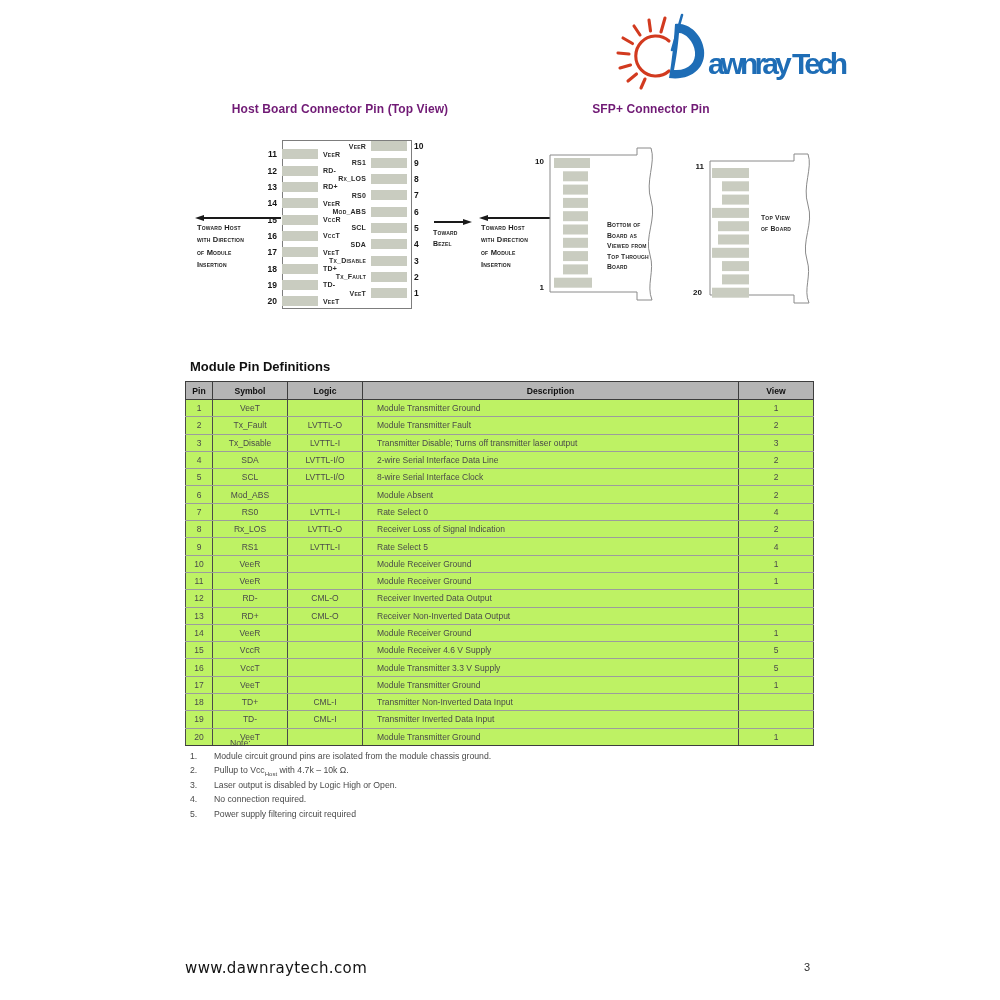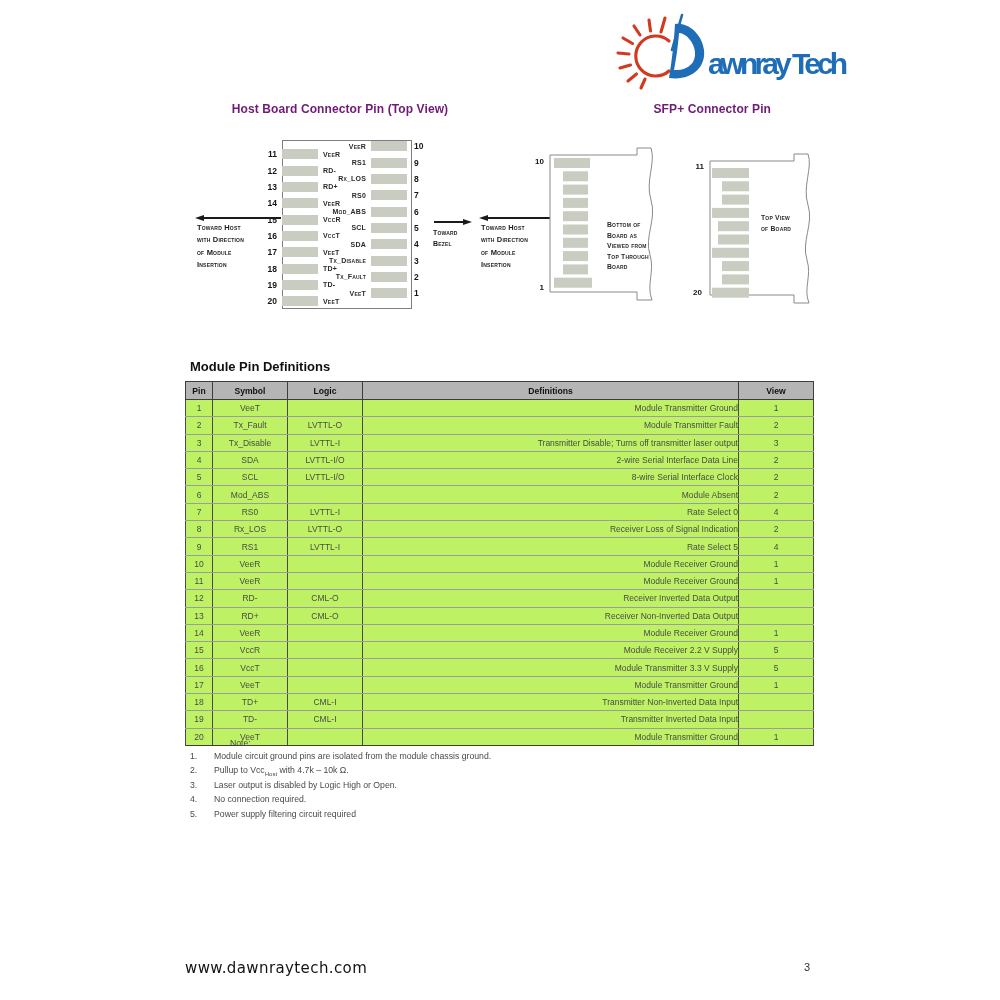--- a/index.html
+++ b/index.html
@@ -40,21 +40,21 @@
   table.pin-table{border-collapse:collapse;table-layout:fixed;width:628px;font-size:8.5px;background:#bef264;}
   table.pin-table th{
     background:#b5b5b5;color:#101010;font-weight:bold;height:17px;
     border:1px solid #3d3d3d;padding:0;text-align:center;font-size:8.6px;
   }
   table.pin-table td{
     height:16.3px;color:#4a4a4a;padding:0;text-align:center;
     border-left:1px solid #4a4a4a;border-right:1px solid #4a4a4a;border-bottom:1px solid #9c9c9c;
   }
   table.pin-table tr:last-child td{border-bottom:1px solid #3d3d3d;}
-  table.pin-table td.desc{text-align:right;padding-left:0;margin-left:20px;}
+  table.pin-table td.desc{text-align:left;padding-left:14px;margin-left:20px;}
 
   
   .note-label{font-size:8.7px;color:#4a4a4a;}
   .note-item{display:flex;font-size:8.7px;color:#4a4a4a;height:14.4px;align-items:flex-start;}
   .note-num{width:24px;flex:0 0 auto;}
   .note-sub{font-size:6px;vertical-align:sub;}
 
   
   .footer-url{font-size:15px;color:#141414;font-family:"DejaVu Sans",sans-serif;letter-spacing:0.4px;}
   .footer-page{font-size:11px;color:#303030;}
@@ -76,21 +76,21 @@
   </g>
   <g>
     <path d="M 60,14 C 59,32 57,50 54,68 C 76,71 91,58 89,40 C 87,24 73,12 60,14 Z" fill="#1e6db6"></path>
     <path d="M 64,23 C 63,36 61,50 59,60 C 74,61 81,52 80,42 C 79,31 70,23 64,23 Z" fill="#ffffff"></path>
     <line x1="67" y1="5" x2="57" y2="40" stroke="#1e6db6" stroke-width="2.6" stroke-linecap="round"></line>
   </g>
   <text x="93" y="64" font-family="Liberation Sans, sans-serif" font-weight="bold" font-size="30" fill="#1e6db6" textLength="140">awnray Tech</text>
 </svg>
 
 <div class="abs sec-title" style="left:200px;top:102px;width:280px;">Host Board Connector Pin (Top View)</div>
-<div class="abs sec-title" style="left:531px;top:102px;width:240px;text-align:right;">SFP+ Connector Pin</div>
+<div class="abs sec-title" style="left:531px;top:102px;width:240px;">SFP+ Connector Pin</div>
 
 <div class="abs host-box" style="left:282px;top:140px;width:128px;height:167px;"></div>
 
 <div class="pin-col l" style="left:251px;top:146px;width:180px;">
 
     <div class="pin-row">
       <span class="pin-num">11</span>
       <span class="pin-pad"></span>
       <span class="pin-lab">VeeR</span>
     </div>
@@ -283,21 +283,21 @@
       <col style="width:75px">
       <col style="width:75px">
       <col style="width:376px">
       <col style="width:75px">
   </colgroup>
   <thead>
     <tr>
       <th>Pin</th>
       <th>Symbol</th>
       <th>Logic</th>
-      <th>Definitions</th>
+      <th>Description</th>
       <th>View</th>
     </tr>
   </thead>
   <tbody>
 
       <tr>
         <td>1</td>
         <td>VeeT</td>
         <td></td>
         <td class="desc">Module Transmitter Ground</td>
@@ -405,21 +405,21 @@
         <td>VeeR</td>
         <td></td>
         <td class="desc">Module Receiver Ground</td>
         <td>1</td>
       </tr>
 
       <tr>
         <td>15</td>
         <td>VccR</td>
         <td></td>
-        <td class="desc">Module Receiver 2.2 V Supply</td>
+        <td class="desc">Module Receiver 4.6 V Supply</td>
         <td>5</td>
       </tr>
 
       <tr>
         <td>16</td>
         <td>VccT</td>
         <td></td>
         <td class="desc">Module Transmitter 3.3 V Supply</td>
         <td>5</td>
       </tr>

